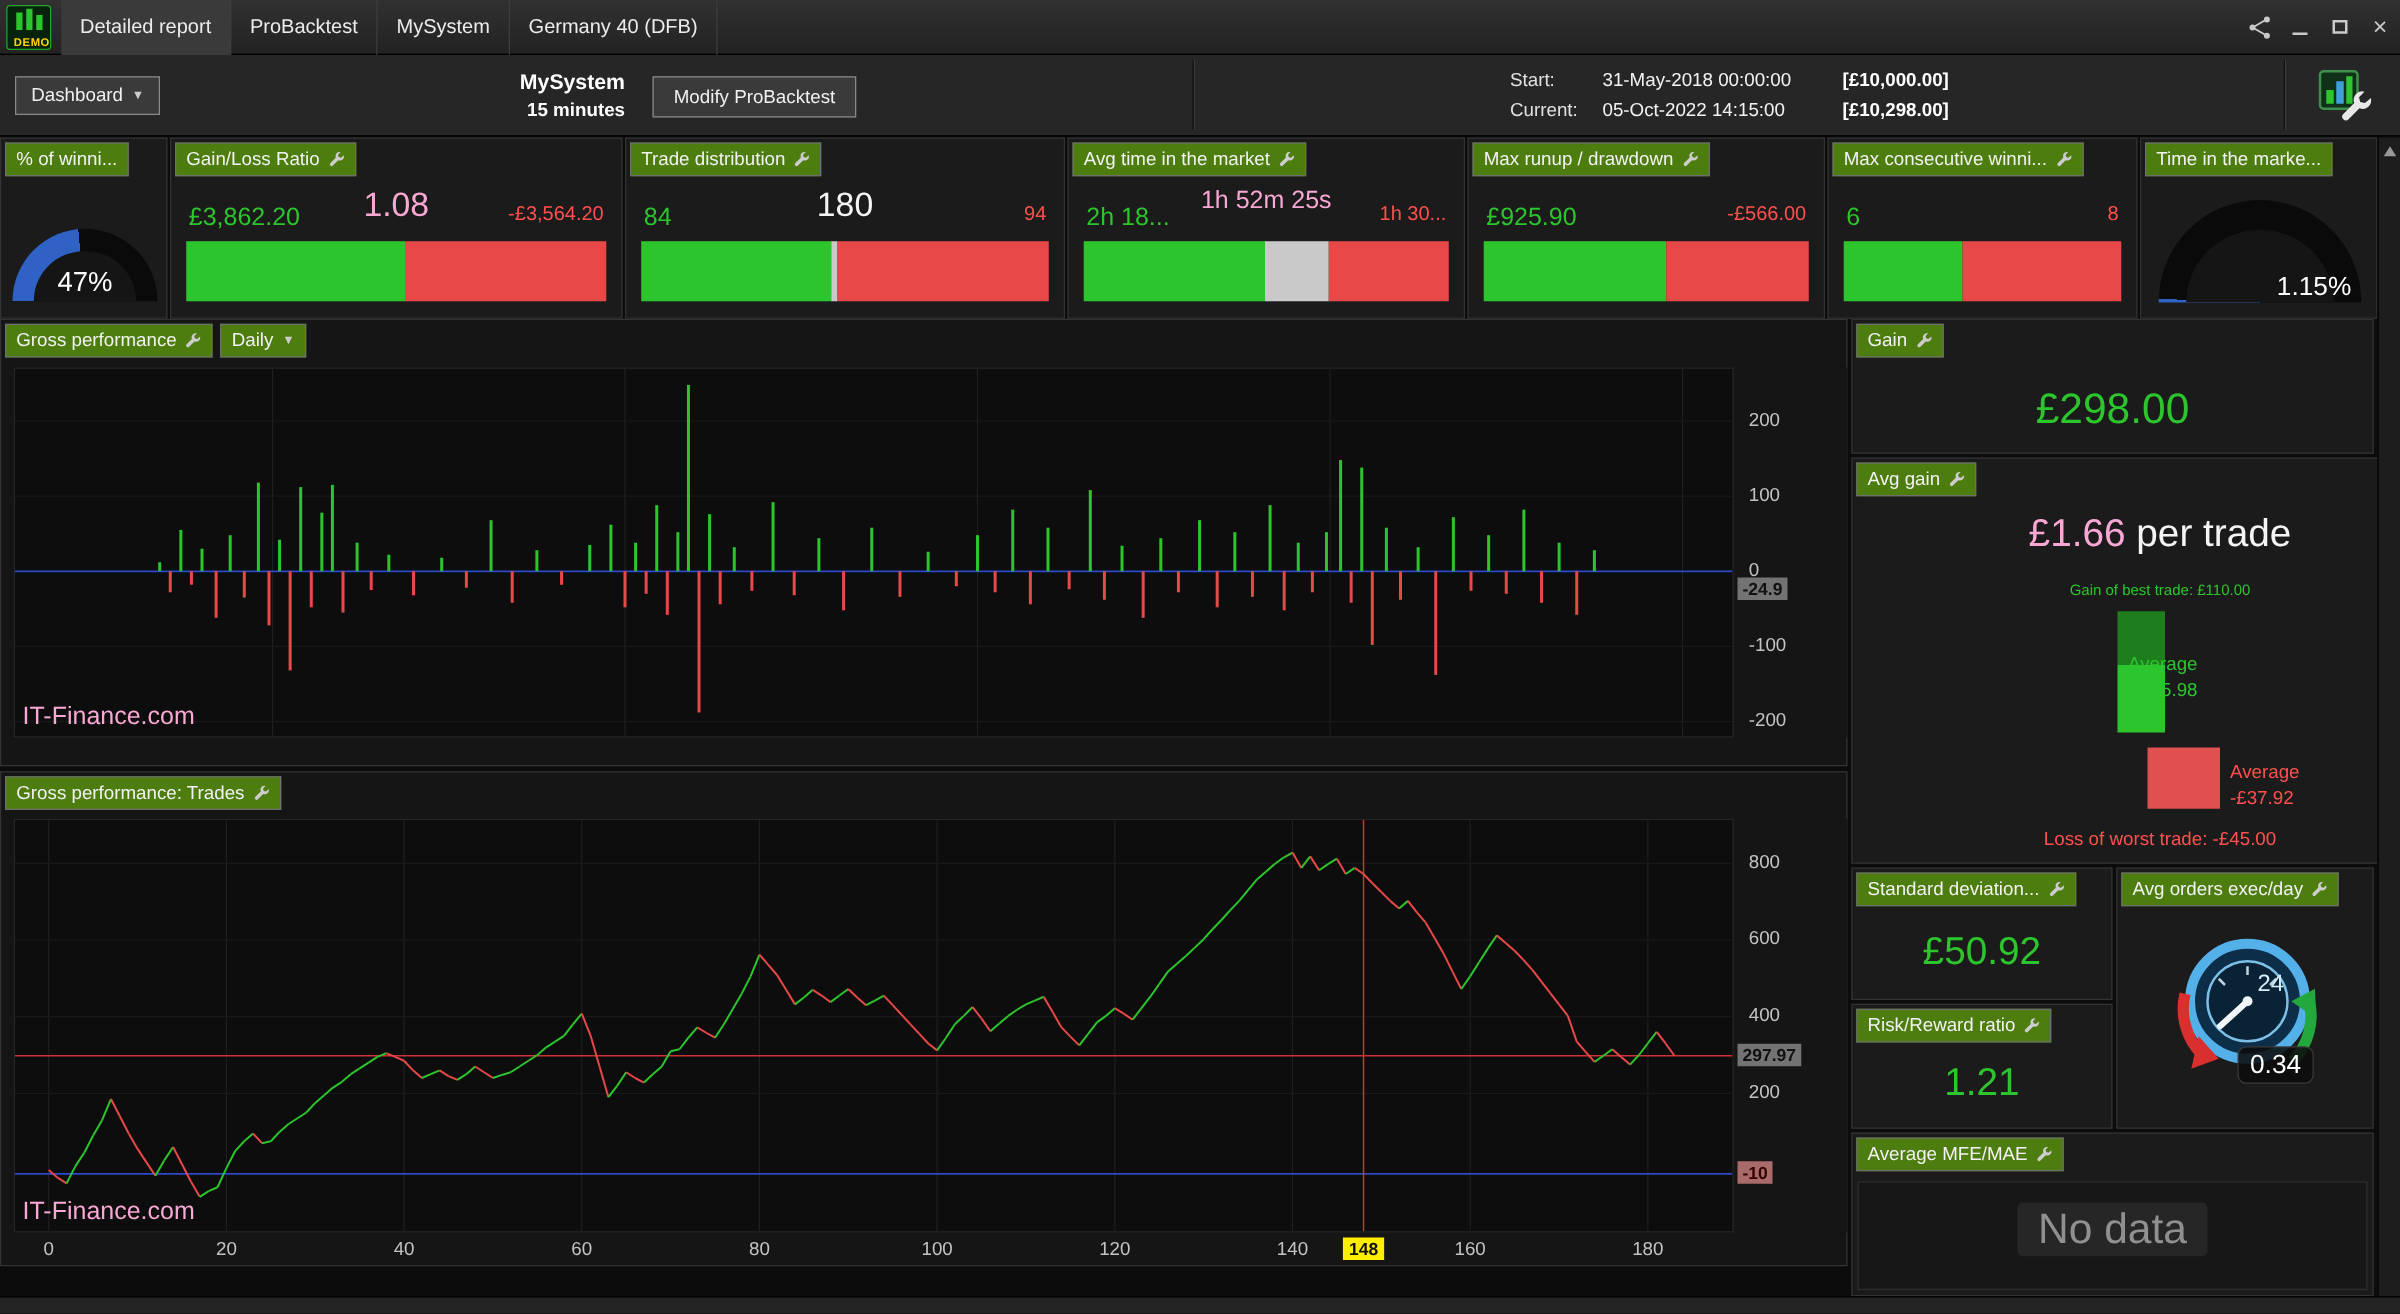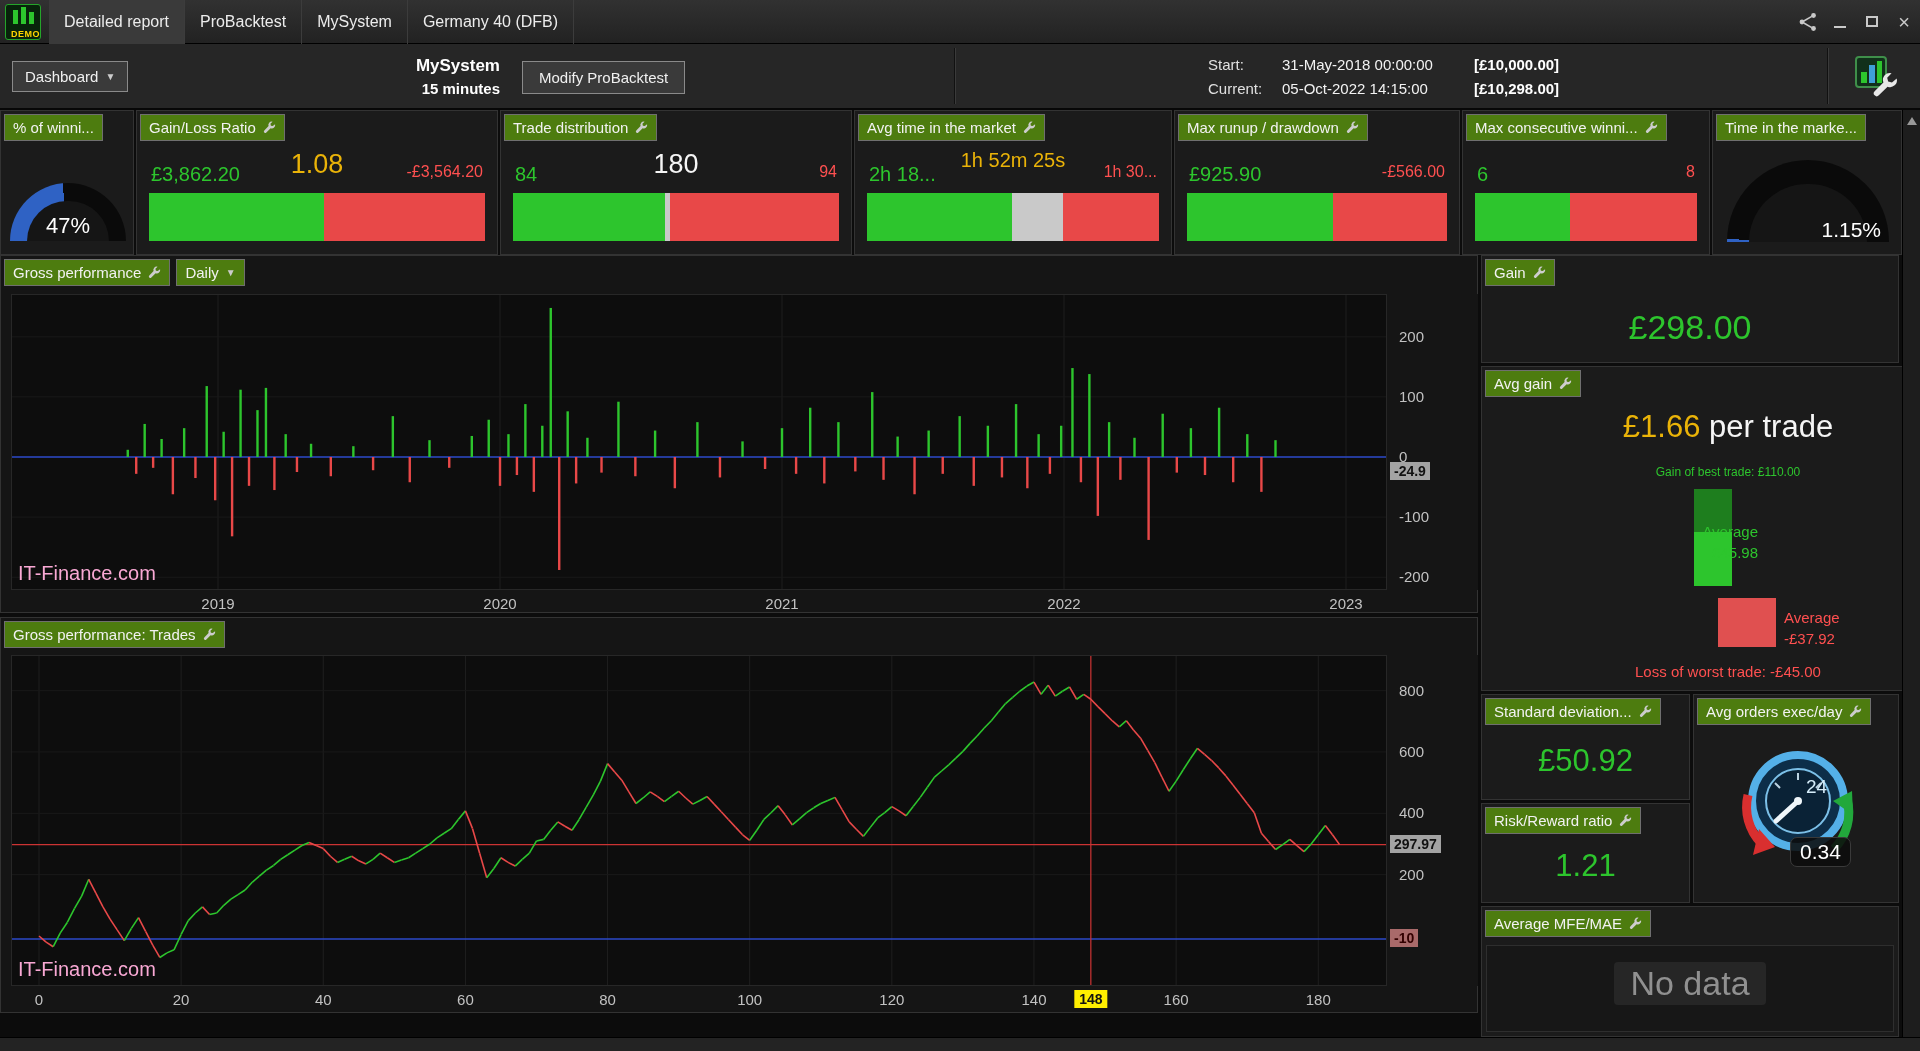--- a/index.html
+++ b/index.html
@@ -42,37 +42,37 @@
   .stat{position:relative;flex:none}
   #st-win{width:134px}#st-gl{width:362px}#st-dist{width:352px}#st-time{width:318px}#st-run{width:286px}#st-cons{width:248px}#st-tim{flex:1}
   .sbar{position:absolute;left:12px;right:12px;top:82px;height:48px;display:flex;background:#2a2a2a}
   .seg-g{background:#2dc52d;height:100%}
   .seg-gray{background:#c9c9c9;height:100%}
   .seg-r{background:#e84848;height:100%;flex:1}
   .sval-l{position:absolute;left:14px;top:52px;font-size:20px;color:#2dc52d}
   .sval-r{position:absolute;right:14px;top:52px;font-size:16px;color:#ff5050}
   .sval-c{position:absolute;left:0;right:0;top:38px;text-align:center;font-size:27px}
   .sval-c.small{font-size:20px;top:38px}
-  .t-green{color:#eab308}.t-white{color:#f5f5f5}
+  .t-green{color:#f9a8d4}.t-white{color:#f5f5f5}
   .gauge{position:absolute;border-radius:2000px 2000px 0 0;overflow:hidden}
   .ginner{position:absolute;bottom:0;border-radius:2000px 2000px 0 0;background:#151515}
   .gtext{position:absolute;bottom:2px;font-size:22px;color:#fff;z-index:2}
   #g-win{left:9px;bottom:13px;width:116px;height:58px}
   #g-win .ginner{left:17px;right:17px;height:40px}
   #g-win .gtext{left:0;right:0;text-align:center}
   #g-tim{left:14px;right:12px;bottom:12px;height:82px}
   #g-tim .ginner{left:22px;right:22px;height:58px}
   #g-tim .gtext{right:8px;bottom:0;font-size:21px}
   
   .chart-panel{background:#151515}
   .plot{position:absolute;background:#0d0d0d;border:1px solid #272727}
   .yaxis{position:absolute;background:#151515}
   .ylab{position:absolute;left:10px;transform:translateY(-50%);font-size:15px;color:#c2c2c2;white-space:nowrap}
   .tag{position:absolute;left:1px;transform:translateY(-50%);font-size:14px;font-weight:bold;padding:1px 4px;white-space:nowrap}
-  .tag.yellow{background:#a3a3a3;color:#111}
+  .tag.yellow{background:#737373;color:#111}
   .tag.redtag{background:#a96a6a;color:#330000}
   .xaxis{position:absolute;left:0;right:0}
   .xlab{position:absolute;top:3px;transform:translateX(-50%);font-size:15px;color:#c2c2c2}
   .xtag{position:absolute;top:2px;transform:translateX(-50%);background:#ffee00;color:#111;font-size:14px;font-weight:bold;padding:1px 5px}
   .watermark{position:absolute;left:6px;bottom:4px;font-size:20px;color:#f9a8d4}
   #daily-panel{left:0;top:255px;width:1478px;height:358px}
   #daily-plot{left:10px;top:38px;width:1376px;height:296px}
   #daily-yaxis{left:1388px;top:38px;width:89px;height:296px}
   #daily-xaxis{top:336px;height:22px}
   #trades-panel{left:0;top:617px;width:1478px;height:396px}
@@ -408,27 +408,20 @@
       </svg>
     <div class="watermark">IT-Finance.com</div>
   </div>
   <div class="yaxis" id="daily-yaxis">
       <span class="ylab" style="top: 41.8px;">200</span>
       <span class="ylab" style="top: 101.9px;">100</span>
       <span class="ylab" style="top: 162px;">0</span>
       <span class="ylab" style="top: 222.1px;">-100</span>
       <span class="ylab" style="top: 282.2px;">-200</span>
       <span class="tag yellow" style="top: 176.965px;">-24.9</span>
-    </div>
-  <div class="xaxis" id="daily-xaxis">
-      <span class="xlab" style="left: 217px;">2019</span>
-      <span class="xlab" style="left: 499px;">2020</span>
-      <span class="xlab" style="left: 781px;">2021</span>
-      <span class="xlab" style="left: 1063px;">2022</span>
-      <span class="xlab" style="left: 1345px;">2023</span>
     </div>
 </div>
 
 <div class="chart-panel" id="trades-panel">
   <div class="phead">
     <div class="tbox">
         <span>Gross performance: Trades</span>
         <svg class="wr" width="13" height="13" viewBox="0 0 14 14">
           <path d="M13 3.4a3.6 3.6 0 0 1-4.8 4.3L3.6 12.3a1.55 1.55 0 1 1-2.2-2.2l4.6-4.6A3.6 3.6 0 0 1 10.3.7L8 3l.5 2 2 .5z" fill="#cdcdcd"></path>
         </svg>

